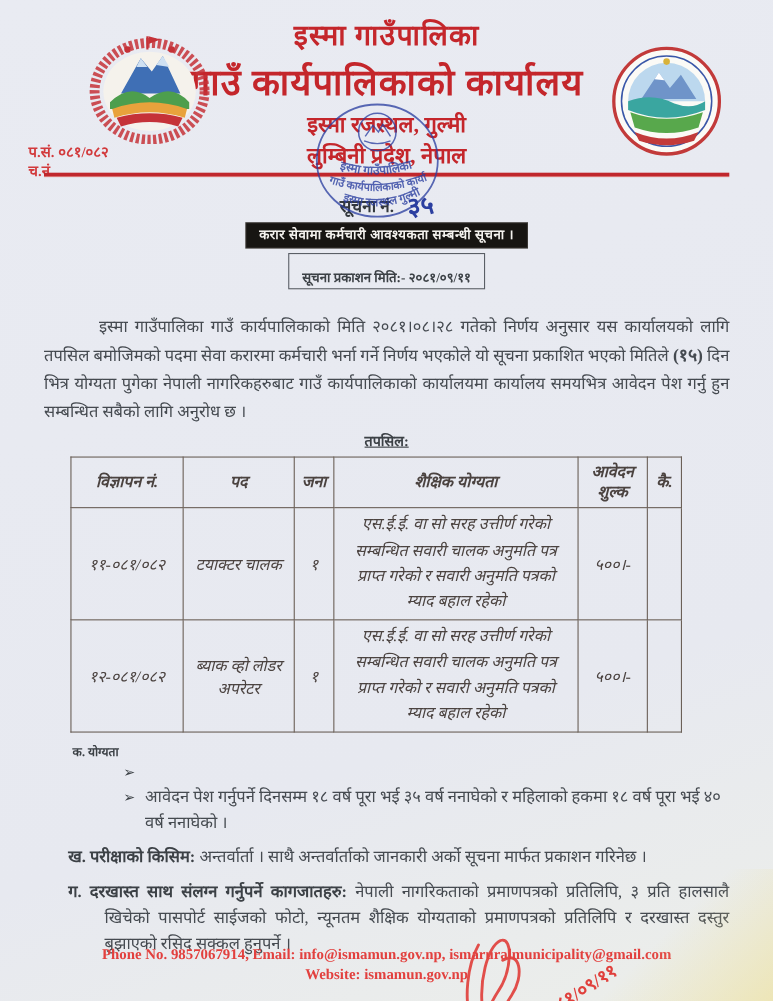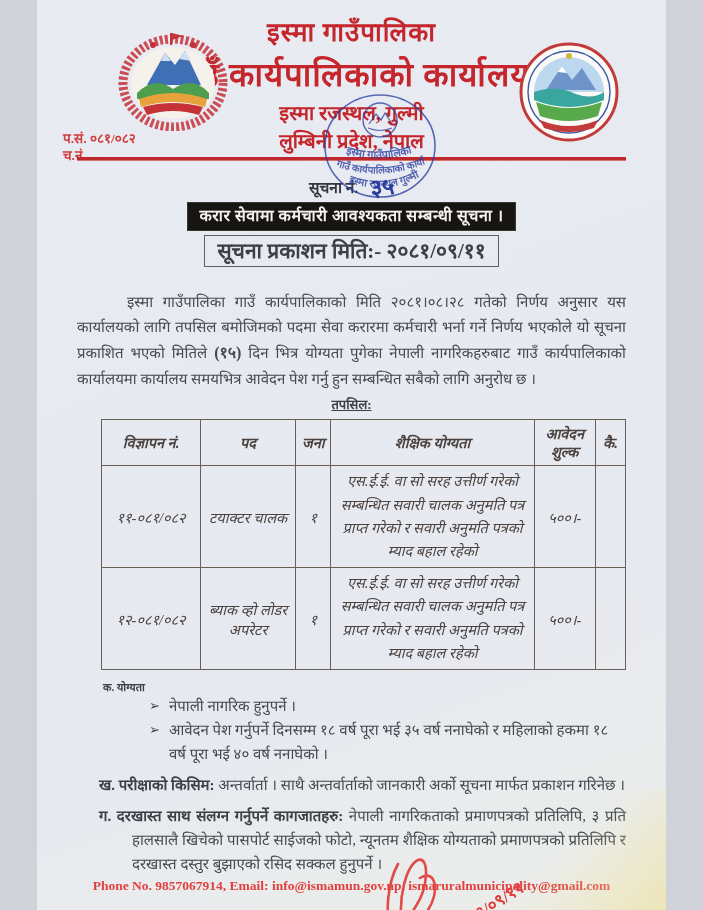--- a/index.html
+++ b/index.html
@@ -1,18 +1,18 @@
 <!DOCTYPE html>
 <html><head>
 <meta charset="utf-8">
 <style>
   * { margin:0; padding:0; box-sizing:border-box; }
   html,body { background:#cfd2d8; }
   .page {
-    position:relative; width:629px; height:910px; margin:0 auto;
+    position:relative; width:703px; height:910px; margin:0 auto;
     background:linear-gradient(160deg,#e9ebf2 0%, #e7e9f0 70%, #eceee9 100%);
     font-family:"Liberation Serif","DejaVu Serif",serif;
     color:#454a50; overflow:hidden;
   }
   .corner-tint { position:absolute; right:0; bottom:0; width:170px; height:120px;
     background:linear-gradient(135deg, rgba(0,0,0,0) 45%, rgba(238,224,150,.6) 100%); pointer-events:none; }
 
   
   .hdr { position:relative; height:160px; }
   .logo-left  { position:absolute; left:80px;  top:27px; }
@@ -26,24 +26,24 @@
   .rule { position:absolute; left:40px; right:40px; top:157px; height:2px;
           border-top:3px solid #c0272d; border-bottom:1px solid #d97070; }
   .stamp { position:absolute; left:282px; top:90px; z-index:5; opacity:.9; }
 
   
   .content { padding:0 40px; position:relative; }
   .notice-no { text-align:center; font-size:15.5px; color:#33383d; margin-top:8px; font-weight:bold; }
   .hand-no { display:inline-block; font-size:23px; color:#2b3fa0; transform:rotate(-6deg) translateY(2px);
              margin-left:8px; font-weight:bold; }
   .banner { width:fit-content; margin:3px auto 0; background:#171512; color:#f4f2ee;
-            font-size:16px; font-weight:bold; padding:1px 12px 4px; letter-spacing:.5px;
+            font-size:12px; font-weight:bold; padding:1px 12px 4px; letter-spacing:.5px;
             box-shadow:0 0 0 1px #3a3733; }
-  .date-box { width:fit-content; margin:5px auto 0; border:1px solid #5a5f66; padding:0 12px 2px;
-              font-size:21px; font-weight:bold; color:#3c4146; }
+  .date-box { width:fit-content; margin:5px auto 0; border:1px solid #5a5f66; padding:12px 12px 2px;
+              font-size:12px; font-weight:bold; color:#3c4146; }
 
   .para { margin-top:23px; font-size:15px; line-height:1.68; text-align:justify; text-indent:50px; }
   .para b { font-size:16px; }
   .tapasil { margin-top:3px; font-weight:bold; text-decoration:underline; color:#3c4146; font-size:13px;text-align:center; }
 
   
   table.vac { border-collapse:collapse; margin:6px 0 0 24px; color:#4b4340;font-style:italic; }
   .vac th, .vac td { border:1.5px solid #6b6058; text-align:center; vertical-align:middle;
                      font-size:14.5px; padding:2px 4px; }
   .vac th { font-weight:bold; height:46px; line-height:1.25; }
@@ -191,21 +191,20 @@
         <td>५००।-</td>
         <td></td>
       </tr>
     </tbody>
       </table>
 
     <div class="sec-a-title">क. योग्यता</div>
 
     <div class="bullet">
       <span class="arrow">➢</span>
-      <span>नेपाली नागरिक हुनुपर्ने ।</span>
     </div>
     <div class="bullet">
       <span class="arrow">➢</span>
       <span>आवेदन पेश गर्नुपर्ने दिनसम्म १८ वर्ष पूरा भई ३५ वर्ष ननाघेको र महिलाको हकमा १८ वर्ष पूरा भई ४० वर्ष ननाघेको ।</span>
     </div>
 
     <p class="sec-line"><b>ख. परीक्षाको किसिम:</b><span> अन्तर्वार्ता ।  साथै अन्तर्वार्ताको जानकारी अर्को सूचना मार्फत प्रकाशन गरिनेछ ।</span></p>
 
     <p class="sec-line sec-hang"><b>ग. दरखास्त साथ संलग्न गर्नुपर्ने कागजातहरु:</b><span> नेपाली नागरिकताको प्रमाणपत्रको प्रतिलिपि, ३ प्रति हालसालै खिचेको पासपोर्ट साईजको फोटो, न्यूनतम शैक्षिक योग्यताको प्रमाणपत्रको प्रतिलिपि र दरखास्त दस्तुर बुझाएको रसिद सक्कल हुनुपर्ने ।</span></p>
 
@@ -220,16 +219,17 @@
           <text x="118" y="86" fill="#e0403c" font-size="17" font-weight="bold" font-family="'Liberation Serif',serif" transform="rotate(-33 118 86)">२०८१/०९/११</text>
         </svg>
       </div>
 
     </div>
 
   </div>
 
   <div class="footer">
     <div class="f1">Phone No. 9857067914, Email: info@ismamun.gov.np, ismaruralmunicipality@gmail.com</div>
+    <div class="f2">Website: ismamun.gov.np</div>
   </div>
 
   <div class="corner-tint"></div>
 </div>
 
 </body></html>

